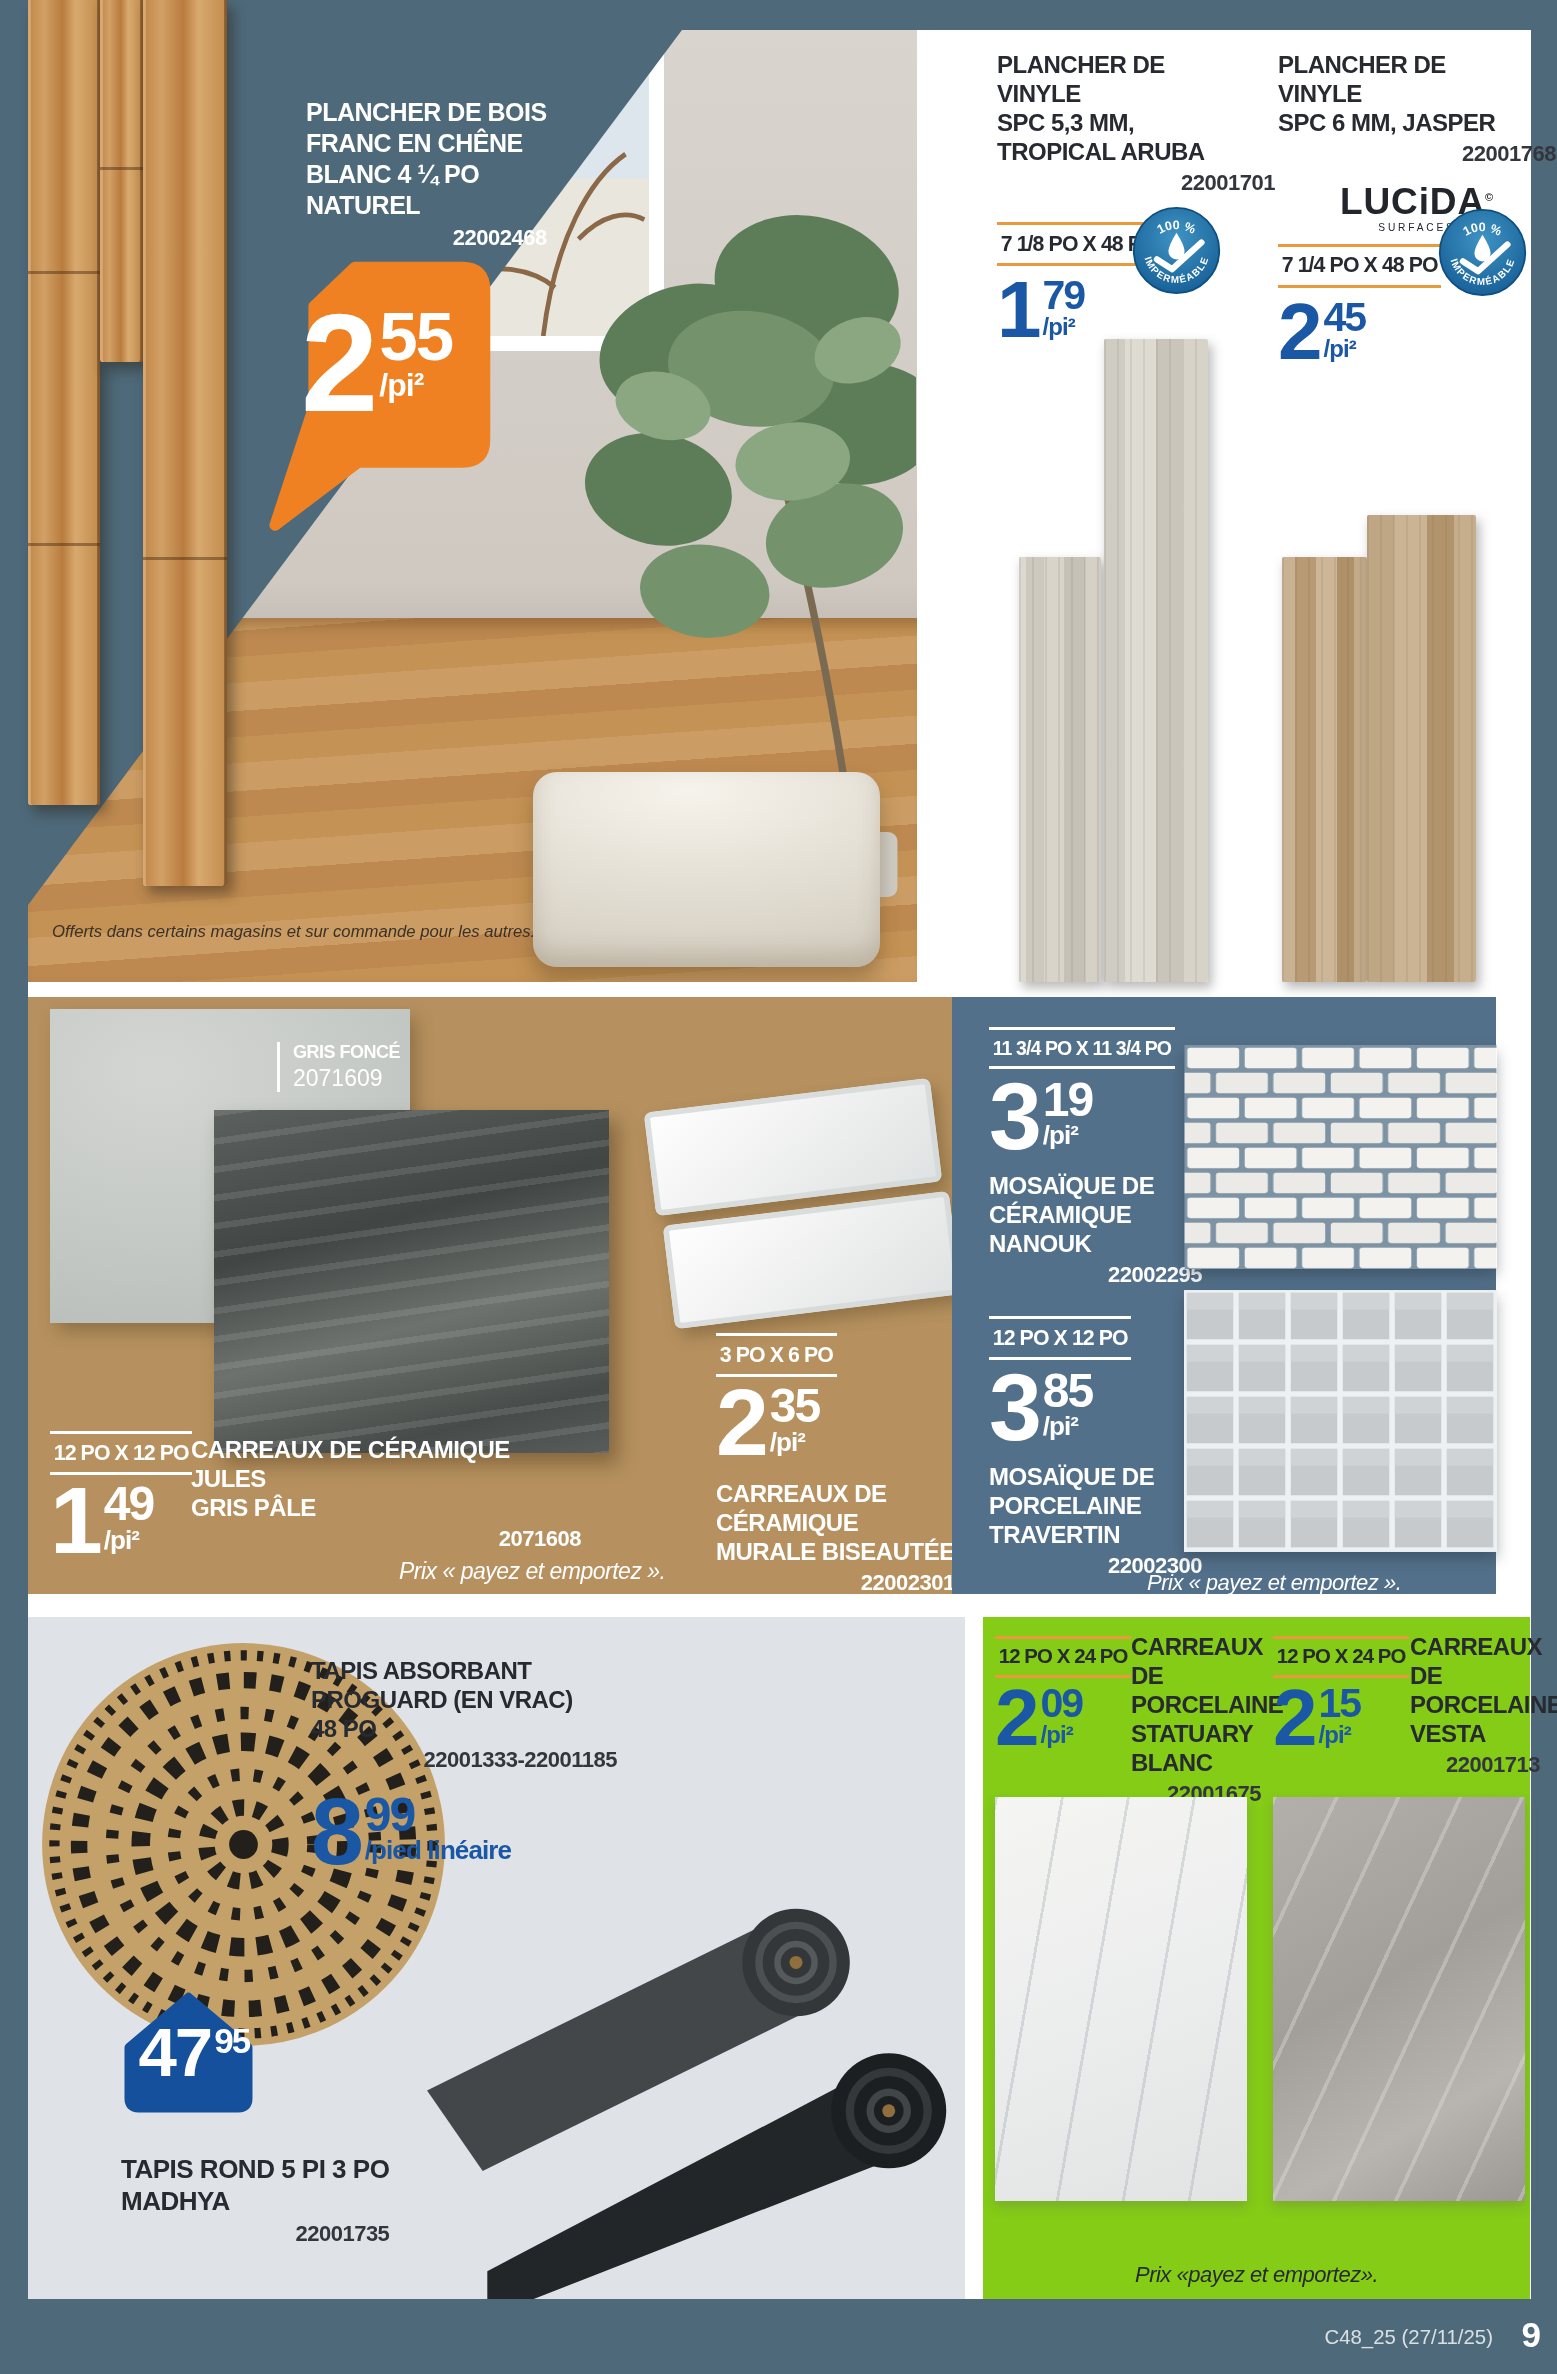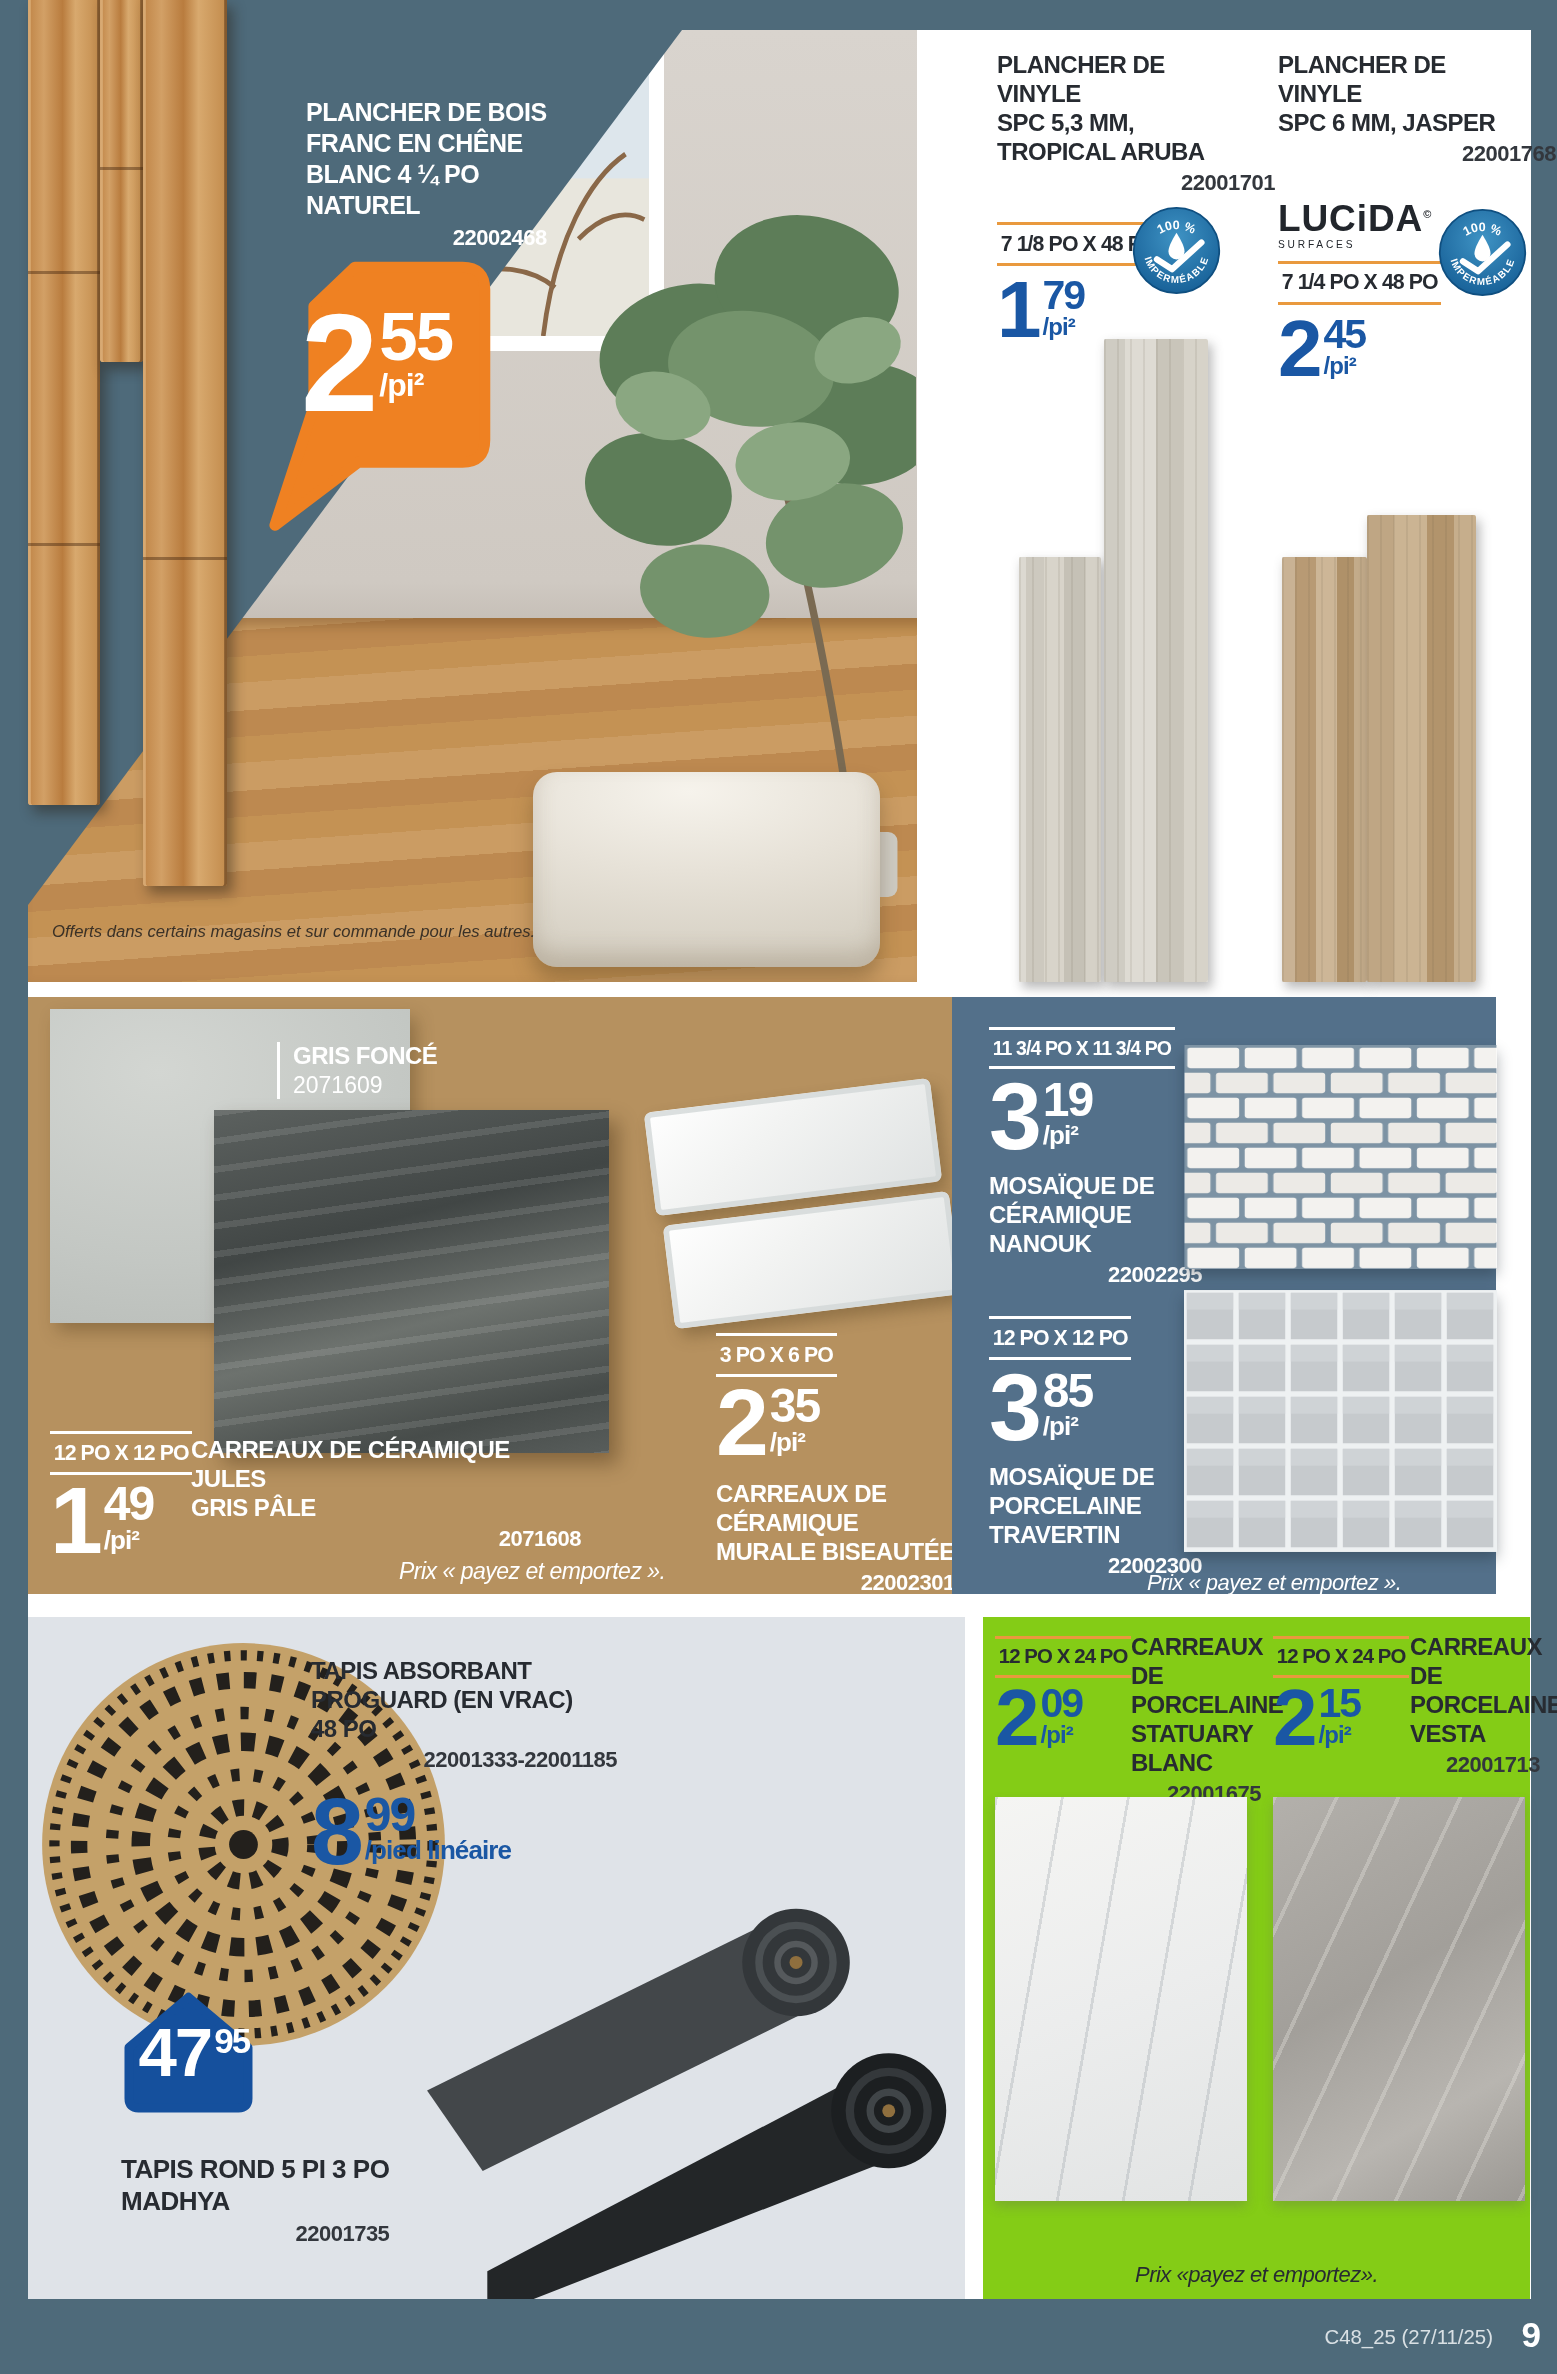--- a/index.html
+++ b/index.html
@@ -68,21 +68,21 @@
   #mosaic{left:924px;top:967px;width:544px;height:597px;background:var(--panel-blue);}
   #tile-light{left:22px;top:12px;width:360px;height:314px;
      background:radial-gradient(130% 110% at 30% 20%,#d3d6d2 0%,#c3c7c3 55%,#b4b8b4 100%);box-shadow:7.4px 9.3px 16.7px rgba(70,50,20,.35);}
   #tile-dark{left:186px;top:113px;width:395px;height:343px;
      background:linear-gradient(165deg,#5c615f 0%,#41④645 35%,#6d726e 60%,#474c4a 85%,#585d5b 100%);
      background:linear-gradient(165deg,#5c615f 0%,#414645 35%,#6d726e 60%,#474c4a 85%,#585d5b 100%);
      box-shadow:9.3px 11px 18.6px rgba(60,40,15,.4);}
   #tile-dark:after{content:"";position:absolute;inset:0;
      background:repeating-linear-gradient(172deg,rgba(255,255,255,.10) 0 6.5px,transparent 6.5px 28px);}
   #tile-label{left:249px;top:45px;border-left:3.7px solid #fff;padding-left:13px;color:#fff;}
-  #tile-label .n{font-weight:700;font-size:24px;letter-spacing:-0.5px;}
+  #tile-label .n{font-weight:700;font-size:18px;letter-spacing:-0.5px;}
   #tile-label .s{font-size:23px;margin-top:1.9px;}
   .subway{position:absolute;width:288px;height:104px;border-radius:7.4px;transform:rotate(-7deg);
      background:linear-gradient(145deg,#ffffff 0%,#f2f3f2 40%,#dfe2e2 100%);
      box-shadow:inset 0 0 0 5.6px rgba(210,215,215,.8), 5.6px 9.3px 15px rgba(80,60,30,.35);}
   .mosaic-img{position:absolute;box-shadow:0 7.4px 13px rgba(30,40,50,.35);}
   
   #rugpanel{left:0;top:1587px;width:937px;height:682px;background:var(--light);}
   #porcelain{left:955px;top:1587px;width:547px;height:682px;background:#84cc16;}
   #rug{left:10.2px;top:22px;width:411px;height:411px;}
   #rolls{left:371px;top:186px;width:566px;height:496px;}
@@ -216,21 +216,21 @@
     </svg>
     <div class="vplank grainA" style="left:991px;top:527px;width:82px;height:425px;"></div>
 
     <div class="vplank grainA2" style="left:1076px;top:309px;width:104px;height:643px;"></div>
 
     <div class="abs" style="left:1250px;top:20.4px;width:278px;">
       <div class="title pre">PLANCHER DE
 VINYLE
 SPC 6 MM, JASPER</div>
       <div class="sku">22001768</div>
-      <div style="margin-top:33px;">
+      <div style="margin-top:16px;text-align:center;">
         <span class="brand"><span>LUCiDA</span><sup>©</sup></span>
         <div class="brand-sub">SURFACES</div>
       </div>
       <div class="dimbar" style="margin-top:11px;">7 1/4 PO X 48 PO</div>
       <div class="price" style="margin-top:11px;">
         <span class="d">2</span>
         <span class="fr">
             <span class="c">45</span>
         <span class="u">/pi²</span>
           </span>

